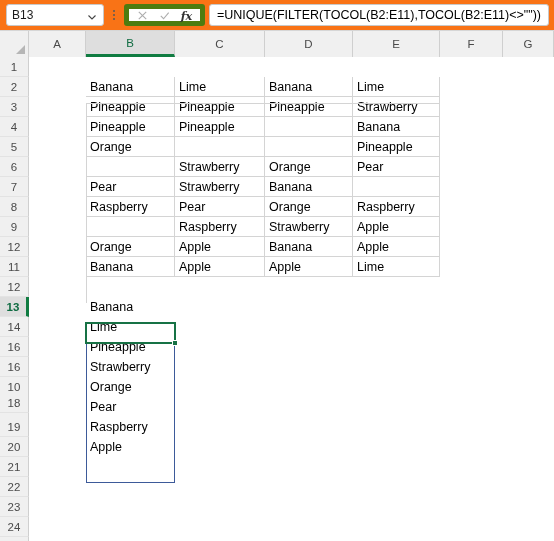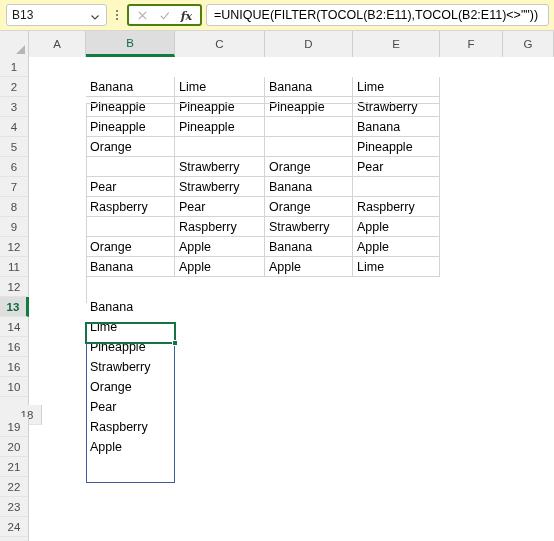--- a/index.html
+++ b/index.html
@@ -7,21 +7,21 @@
     width: 554px; height: 541px;
     background: #ffffff;
     font-family: "Liberation Sans", sans-serif;
     overflow: hidden;
   }
 
   
   .formula-strip {
     position: absolute; left: 0; top: 0;
     width: 554px; height: 31px;
-    background: #fef9c3;
+    background: #f97316;
     display: flex; align-items: center;
     border-bottom: 1px solid #d6d6d6;
   }
   .name-box {
     margin-left: 6px;
     width: 101px; height: 22px;
     background: #ffffff;
     border: 1px solid #c8c8c8;
     border-radius: 3px;
     display: flex; align-items: center;
@@ -42,21 +42,21 @@
     display: flex; flex-direction: column;
     align-items: center; justify-content: center;
     gap: 2px;
   }
   .kebab i { width: 2px; height: 2px; background: #595959; border-radius: 50%; display: block; }
 
   .fx-group {
     margin-left: 3px;
     height: 22px;
     background: #ffffff;
-    border: 2px solid #4d7c0f;
+    border: 5px solid #4d7c0f;
     border-radius: 3px;
     display: flex; align-items: center;
     padding: 0 5px; gap: 5px;
   }
   .fx-icon-btn { width: 17px; height: 17px; display: flex; align-items: center; justify-content: center; }
 
   .formula-input {
     margin-left: 4px; margin-right: 5px;
     flex: 1; height: 22px;
     background: #ffffff;
@@ -243,21 +243,21 @@
       <div class="rowhead" style="top: 166px;">8</div>
       <div class="rowhead" style="top: 186px;">9</div>
       <div class="rowhead" style="top: 206px;">12</div>
       <div class="rowhead" style="top: 226px;">11</div>
       <div class="rowhead" style="top: 246px;">12</div>
       <div class="rowhead sel" style="top: 266px; font-weight: bold;">13</div>
       <div class="rowhead" style="top: 286px;">14</div>
       <div class="rowhead" style="top: 306px;">16</div>
       <div class="rowhead" style="top: 326px;">16</div>
       <div class="rowhead" style="top: 346px;">10</div>
-      <div class="rowhead" style="top: 374px; margin-left: 13px;">18</div>
+      <div class="rowhead" style="top: 362px;">18</div>
       <div class="rowhead" style="top: 386px;">19</div>
       <div class="rowhead" style="top: 406px;">20</div>
       <div class="rowhead" style="top: 426px;">21</div>
       <div class="rowhead" style="top: 446px;">22</div>
       <div class="rowhead" style="top: 466px;">23</div>
       <div class="rowhead" style="top: 486px;">24</div>
     </div>
 
   <div id="cells">
       <div class="cell bordered" style="left: 86px; top: 46px; width: 89px;">Banana</div>

